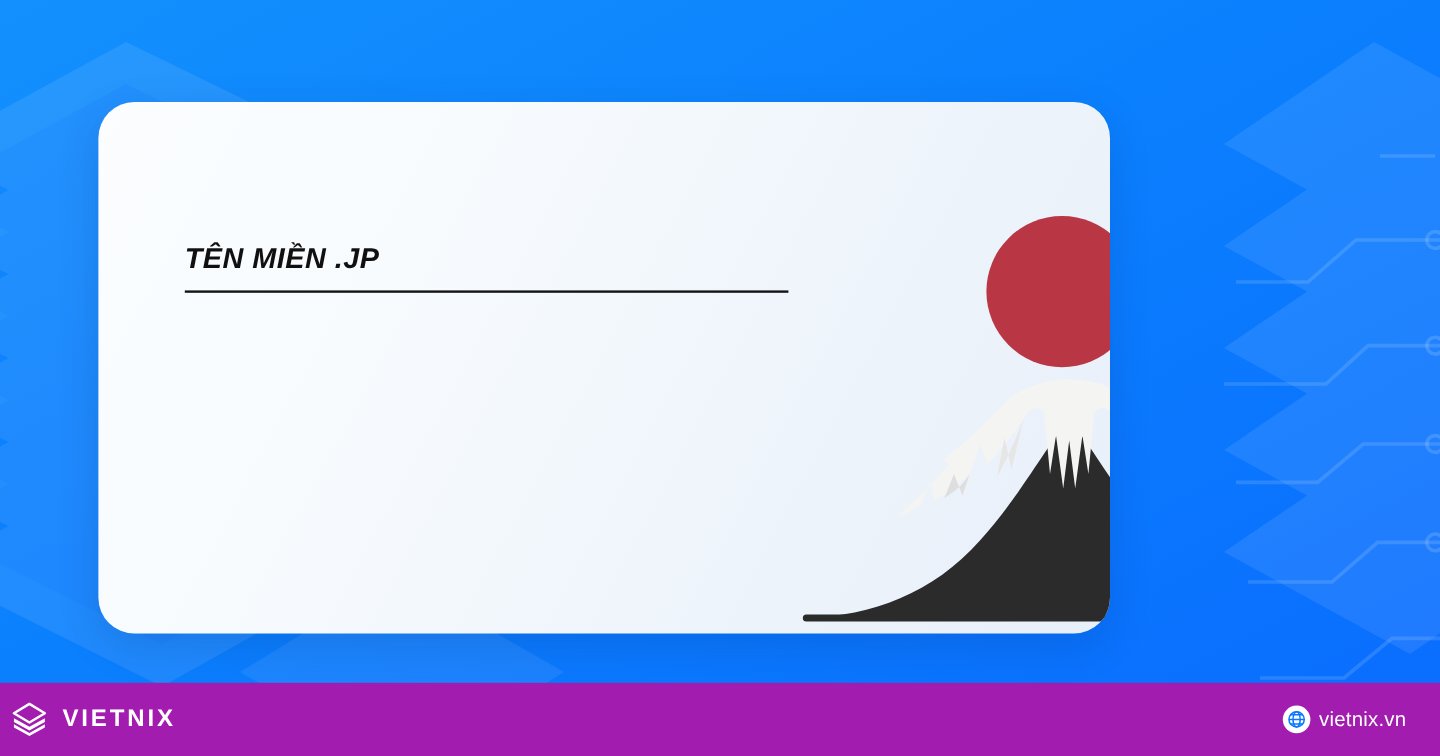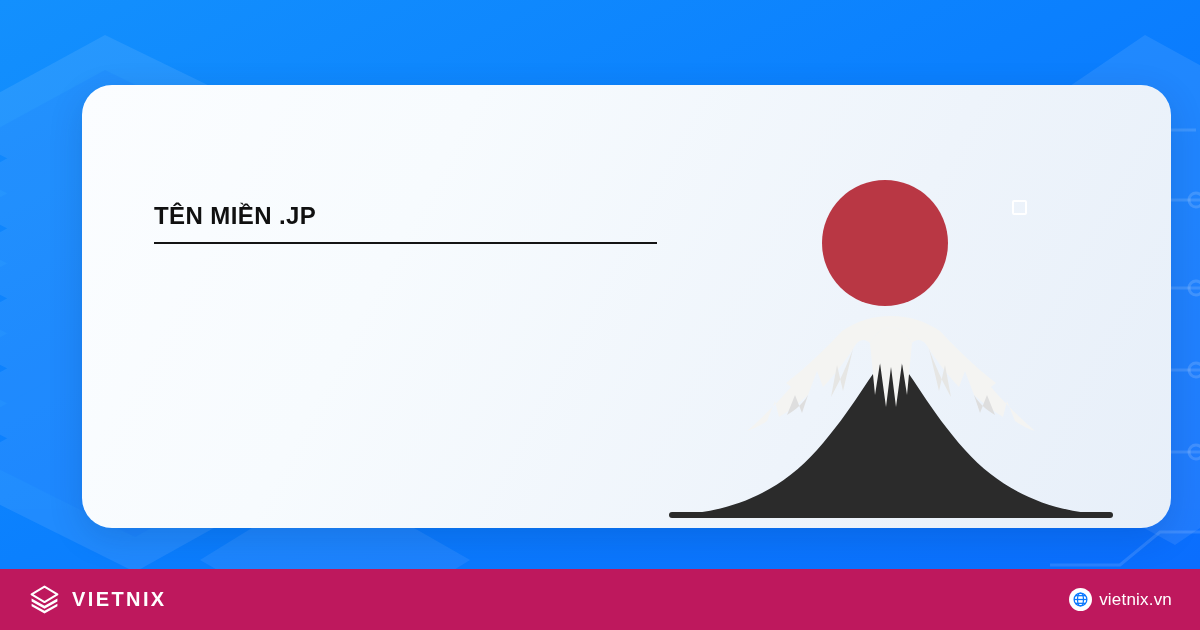--- a/index.html
+++ b/index.html
@@ -16,25 +16,26 @@
     position:absolute; inset:0;
     background:
       linear-gradient(135deg, #108bfd 0%, #0c80fe 38%, #0a74fe 72%, #0a6efe 100%);
   }
   #bg-pattern { position:absolute; inset:0; }
 
   
   #card {
     position:absolute;
     left:82px; top:85px;
-    width:1089px; height:443px;
+    width:843px; height:443px;
     border-radius:30px;
     background:linear-gradient(118deg,#fbfdff 0%,#f7fbfe 30%,#eef4fb 68%,#e7eff9 100%);
     box-shadow:0 10px 34px rgba(2,40,95,.16);
     overflow:hidden;
+    font-style:italic;
   }
 
   
   #text-block {
     position:absolute;
     left:72px; top:118px;
     width:503px;
   }
   #page-title {
     font-size:24px;
@@ -71,25 +72,25 @@
     width:15px; height:15px;
     border:2px solid #ffffff;
     border-radius:2px;
   }
 
   
   #footer {
     position:absolute;
     left:0; bottom:0;
     width:1200px; height:61px;
-    background:#be185d;
+    background:#a21caf;
     display:flex;
     align-items:center;
     justify-content:space-between;
-    padding:0 28px 0 28px;
+    padding:0 28px 0 8px;
   }
   #brand { display:flex; align-items:center; gap:11px; }
   #brand-name {
     color:#ffffff;
     font-size:20px;
     font-weight:bold;
     letter-spacing:2.4px;
   }
   #site { display:flex; align-items:center; gap:7px; }
   #site-url {

